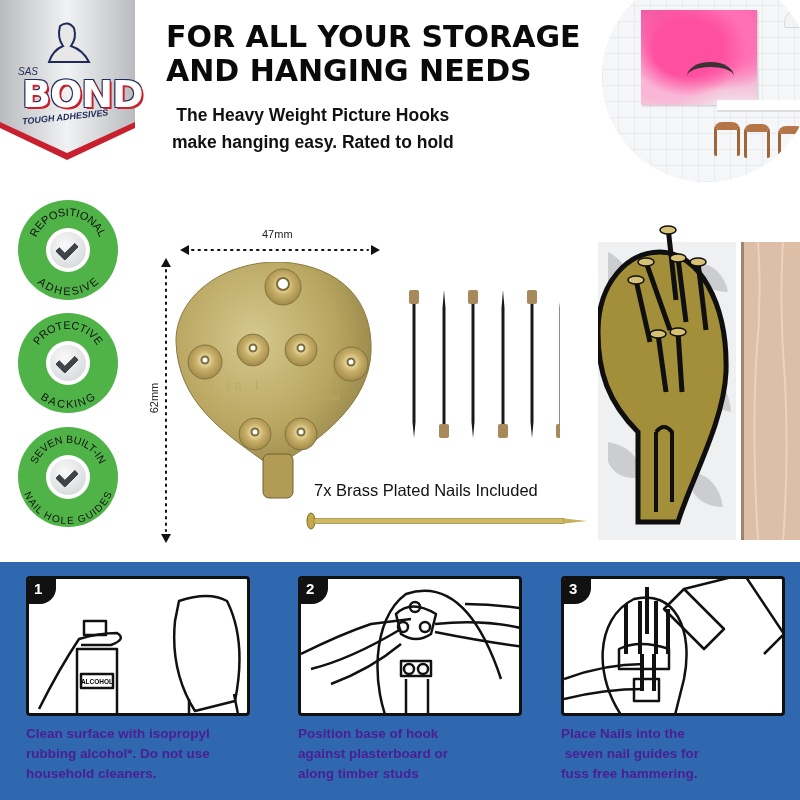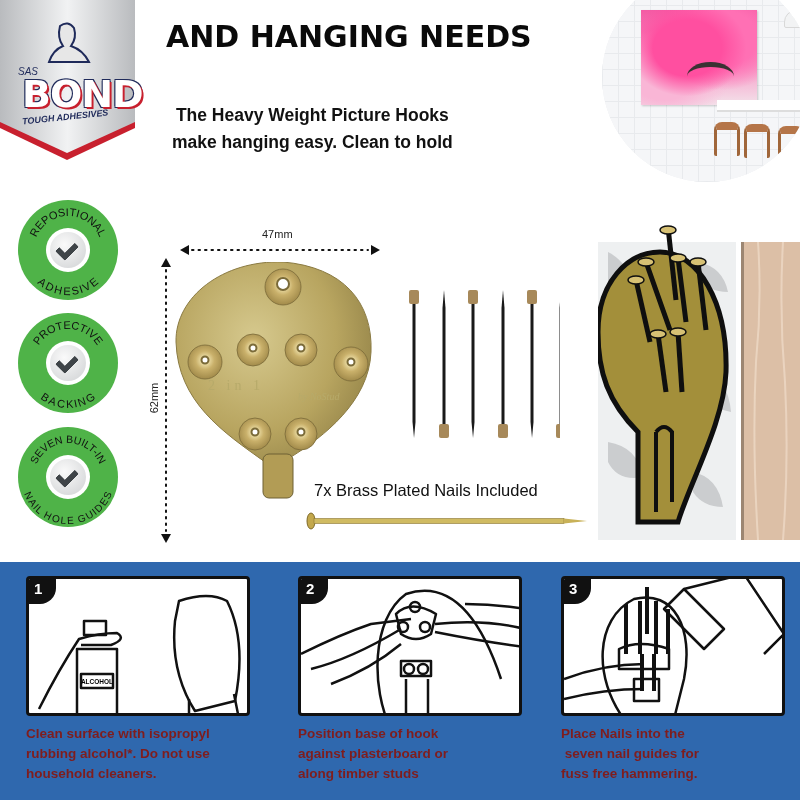--- a/index.html
+++ b/index.html
@@ -51,21 +51,21 @@
   .nails-caption { position: absolute; left: 314px; top: 481px; font-size: 16.5px; color: #111; white-space: nowrap; }
 
   
   .diagram { position: absolute; left: 598px; top: 222px; width: 202px; height: 320px; }
 
   
   .steps-panel { position: absolute; left: 0; top: 562px; width: 800px; height: 238px; background: #2f68ae; }
   .step { position: absolute; top: 576px; width: 224px; }
   .step-frame { position: relative; width: 224px; height: 140px; background: #fff; border: 3px solid #111; border-radius: 4px; overflow: hidden; }
   .step-num { position: absolute; left: -3px; top: -3px; width: 30px; height: 28px; background: #111; color: #fff; font-weight: bold; font-size: 15px; border-radius: 0 0 16px 0; padding: 4px 0 0 8px; }
-  .step-text { margin-top: 8px; color: #7f1d1d; font-weight: bold; font-size: 13.5px; line-height: 20px; white-space: pre; }
+  .step-text { margin-top: 8px; color: #4c1d95; font-weight: bold; font-size: 13.5px; line-height: 20px; white-space: pre; }
   .step-frame svg { position: absolute; left: 0; top: 0; }
 </style>
 </head>
 <body>
 
 <div class="logo-banner">
   <svg width="135" height="160" viewBox="0 0 135 160">
     <defs>
       <linearGradient id="silv" x1="0" x2="1">
         <stop offset="0" stop-color="#b9bbbe"></stop>
@@ -77,25 +77,26 @@
     <polygon points="0,0 135,0 135,122 67,153 0,122" fill="url(#silv)"></polygon>
 
     <path d="M60 26 q8 -6 14 2 q3 10 -3 18 q12 4 18 16 l-40 0 q4 -12 14 -16 q-6 -8 -3 -20z" fill="#e7e7e7" stroke="#1f2a5a" stroke-width="2"></path>
   </svg>
   <span class="logo-sas">SAS</span>
   <span class="logo-bond">BOND</span>
   <span class="logo-tag">TOUGH ADHESIVES</span>
 </div>
 
 <div class="headline">
+  <div>FOR ALL YOUR STORAGE</div>
   <div>AND HANGING NEEDS</div>
 </div>
 <div class="intro">
   <div>The Heavy Weight Picture Hooks</div>
-  <div>make hanging easy. Clean to hold</div>
+  <div>make hanging easy. Rated to hold</div>
 </div>
 
 <div class="room-circle">
   <div class="wall-tiles"></div>
   <div class="painting">
       <div class="painting-trunk"></div>
     </div>
   <div class="lamp"></div>
   <div class="counter"></div>
   <div class="stool" style="left:112px;top:150px;"></div>

